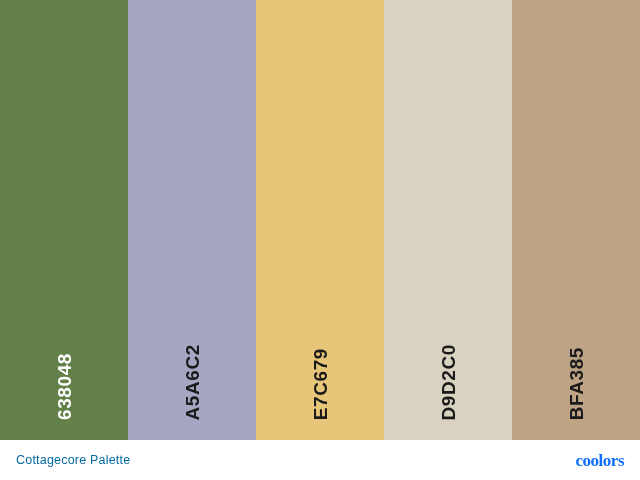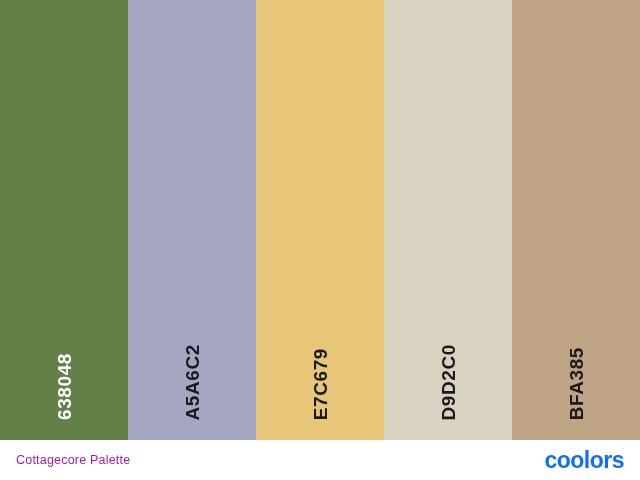--- a/index.html
+++ b/index.html
@@ -65,22 +65,22 @@
 
   #palette-name {
     font-family: "Liberation Sans", sans-serif;
     font-size: 12.5px;
     color: #b0b0b0;
     letter-spacing: 0.2px;
     white-space: nowrap;
   }
 
   #brand-logo {
-    font-family: Liberation Sans, sans-serif;
-    font-size: 23px;
+    font-family: Liberation Serif, serif;
+    font-size: 17px;
     font-weight: bold;
     letter-spacing: -0.5px;
     white-space: nowrap;
     line-height: 1;
     text-align: center;
   }
 </style>
 </head>
 <body>
 
@@ -104,17 +104,17 @@
       <span class="swatch-label" style="color: rgb(26, 26, 26);">D9D2C0</span>
     </div>
 
     <div class="swatch" style="background-color: rgb(191, 163, 133);">
       <span class="swatch-label" style="color: rgb(26, 26, 26);">BFA385</span>
     </div>
 
   </div>
 
   <div id="footer" style="background-color: rgb(255, 255, 255);">
-    <span id="palette-name" style="color: #a21caf;">Cottagecore Palette</span>
+    <span id="palette-name" style="color: #0369a1;">Cottagecore Palette</span>
     <span id="brand-logo" style="color: rgb(13, 110, 253);">coolors</span>
   </div>
 
 </div>
 
 </body></html>

